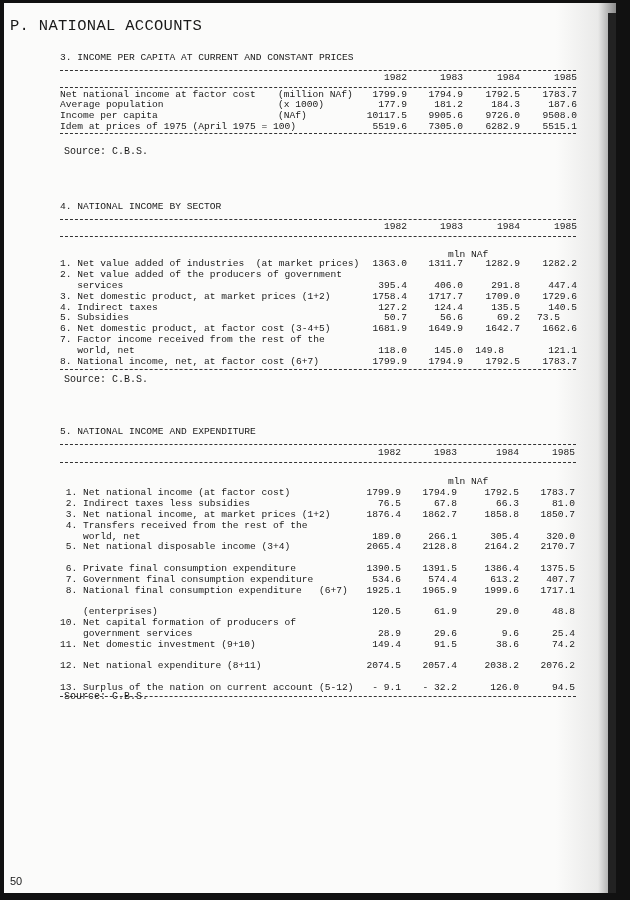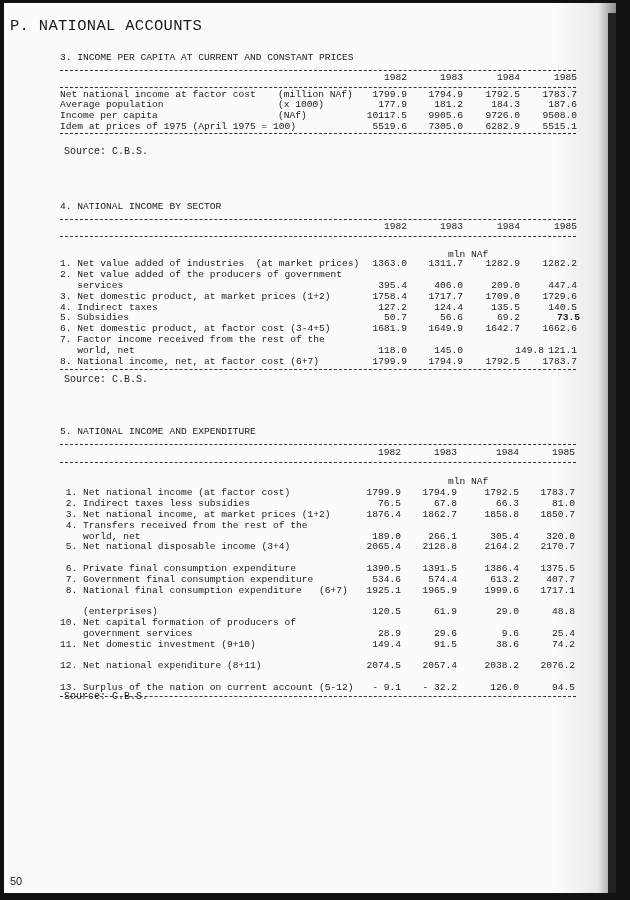--- a/index.html
+++ b/index.html
@@ -81,27 +81,27 @@
     </div>
     <div style="height:3px"></div>
     <div class="dash"></div>
     <div class="row" style="margin-top:3px">
       <span style="position:absolute; left:388px">mln NAf</span>
     </div>
     <div style="height:9px"></div>
     <div id="t4rows">
         <div class="row" style="height: 10.8px;"><span class="lbl">1. Net value added of industries  (at market prices)</span><span class="v" style="left: 287px;">1363.0</span><span class="v" style="left: 343px;">1311.7</span><span class="v" style="left: 400px;">1282.9</span><span class="v" style="left: 457px;">1282.2</span></div>
         <div class="row" style="height: 10.8px;"><span class="lbl">2. Net value added of the producers of government</span><span class="v" style="left: 287px;"></span><span class="v" style="left: 343px;"></span><span class="v" style="left: 400px;"></span><span class="v" style="left: 457px;"></span></div>
-        <div class="row" style="height: 10.8px;"><span class="lbl">   services</span><span class="v" style="left: 287px;">395.4</span><span class="v" style="left: 343px;">406.0</span><span class="v" style="left: 400px;">209.0</span><span class="v" style="left: 457px;">447.4</span></div>
+        <div class="row" style="height: 10.8px;"><span class="lbl">   services</span><span class="v" style="left: 287px;">395.4</span><span class="v" style="left: 343px;">406.0</span><span class="v" style="left: 400px;">291.8</span><span class="v" style="left: 457px;">447.4</span></div>
         <div class="row" style="height: 10.8px;"><span class="lbl">3. Net domestic product, at market prices (1+2)</span><span class="v" style="left: 287px;">1758.4</span><span class="v" style="left: 343px;">1717.7</span><span class="v" style="left: 400px;">1709.0</span><span class="v" style="left: 457px;">1729.6</span></div>
         <div class="row" style="height: 10.8px;"><span class="lbl">4. Indirect taxes</span><span class="v" style="left: 287px;">127.2</span><span class="v" style="left: 343px;">124.4</span><span class="v" style="left: 400px;">135.5</span><span class="v" style="left: 457px;">140.5</span></div>
-        <div class="row" style="height: 10.8px;"><span class="lbl">5. Subsidies</span><span class="v" style="left: 287px;">50.7</span><span class="v" style="left: 343px;">56.6</span><span class="v" style="left: 400px;">69.2</span><span class="v" style="left: 460px; font-weight: bold;">73.5</span></div>
+        <div class="row" style="height: 10.8px;"><span class="lbl">5. Subsidies</span><span class="v" style="left: 287px;">50.7</span><span class="v" style="left: 343px;">56.6</span><span class="v" style="left: 400px;">69.2</span><span class="v" style="left: 440px;">73.5</span></div>
         <div class="row" style="height: 10.8px;"><span class="lbl">6. Net domestic product, at factor cost (3-4+5)</span><span class="v" style="left: 287px;">1681.9</span><span class="v" style="left: 343px;">1649.9</span><span class="v" style="left: 400px;">1642.7</span><span class="v" style="left: 457px;">1662.6</span></div>
         <div class="row" style="height: 10.8px;"><span class="lbl">7. Factor income received from the rest of the</span><span class="v" style="left: 287px;"></span><span class="v" style="left: 343px;"></span><span class="v" style="left: 400px;"></span><span class="v" style="left: 457px;"></span></div>
-        <div class="row" style="height: 10.8px;"><span class="lbl">   world, net</span><span class="v" style="left: 287px;">118.0</span><span class="v" style="left: 343px;">145.0</span><span class="v" style="left: 424px; font-family: Liberation Mono, monospace;">149.8</span><span class="v" style="left: 457px;">121.1</span></div>
+        <div class="row" style="height: 10.8px;"><span class="lbl">   world, net</span><span class="v" style="left: 287px;">118.0</span><span class="v" style="left: 343px;">145.0</span><span class="v" style="left: 384px; font-family: Liberation Mono, monospace;">149.8</span><span class="v" style="left: 457px;">121.1</span></div>
         <div class="row" style="height: 10.8px;"><span class="lbl">8. National income, net, at factor cost (6+7)</span><span class="v" style="left: 287px;">1799.9</span><span class="v" style="left: 343px;">1794.9</span><span class="v" style="left: 400px;">1792.5</span><span class="v" style="left: 457px;">1783.7</span></div>
       </div>
     <div style="height:2px"></div>
     <div class="dash"></div>
   </div>
   <div class="source" style="top:371px">Source: C.B.S.</div>
 
   <div class="tbl-block" id="t5" style="top:424px;">
     <div class="tbl-title">5. NATIONAL INCOME AND EXPENDITURE</div>
     <div style="height:6px"></div>

